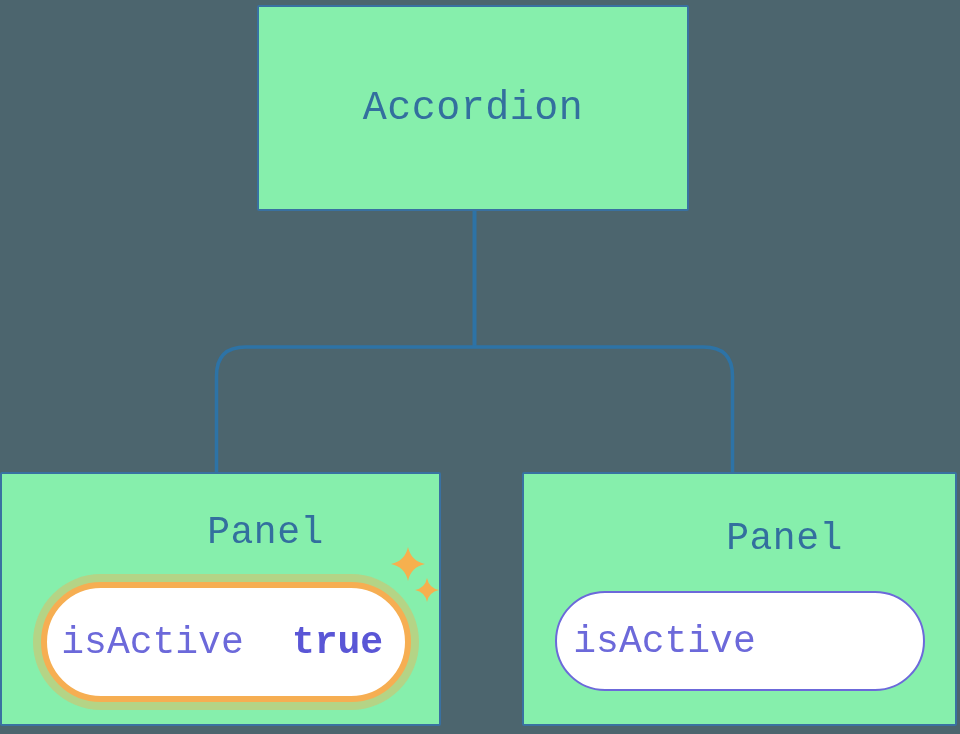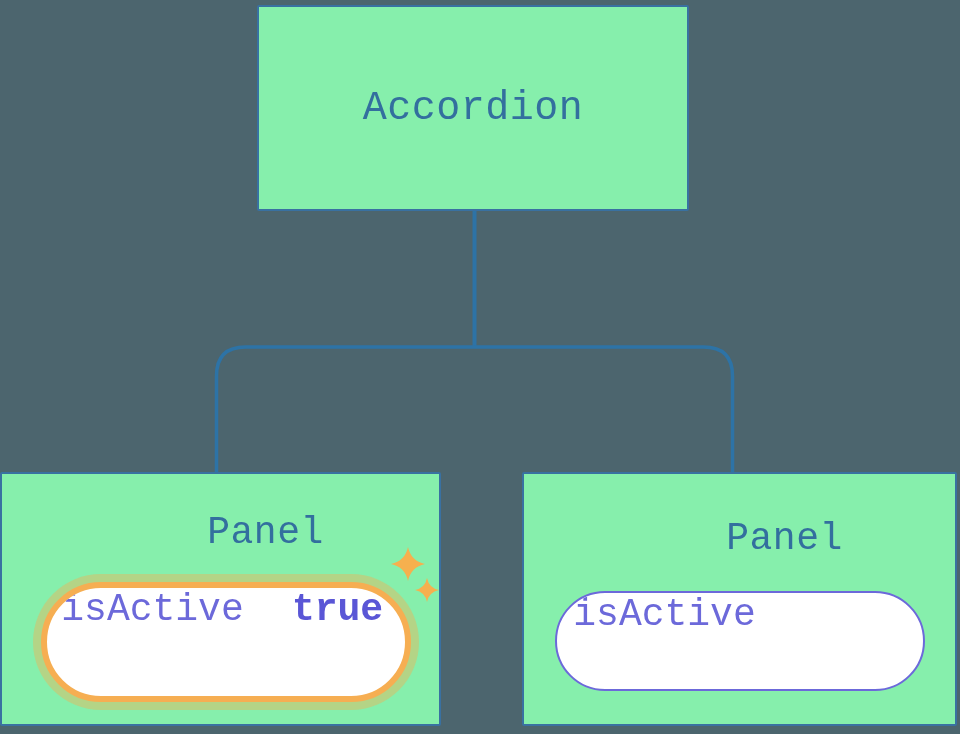--- a/index.html
+++ b/index.html
@@ -56,21 +56,21 @@
     height: 50px;
     margin-left: 45px;
   }
   .panel-left  .panel-title { top: 506px; margin-top: -472px; }
   .pill {
     position: absolute;
     box-sizing: border-box;
     background: #ffffff;
     border-radius: 999px;
     display: flex;
-    align-items: flex-start;
+    align-items: center;
     overflow: hidden;
   }
   .pill-active {
     left: 39px; top: 108px;
     width: 370px; height: 120px;
     border: 6px solid #f6ae52;
     box-shadow: 0 0 0 8px rgba(246, 174, 82, 0.42);
   }
   .pill-inactive {
     left: 31px; top: 117px;

